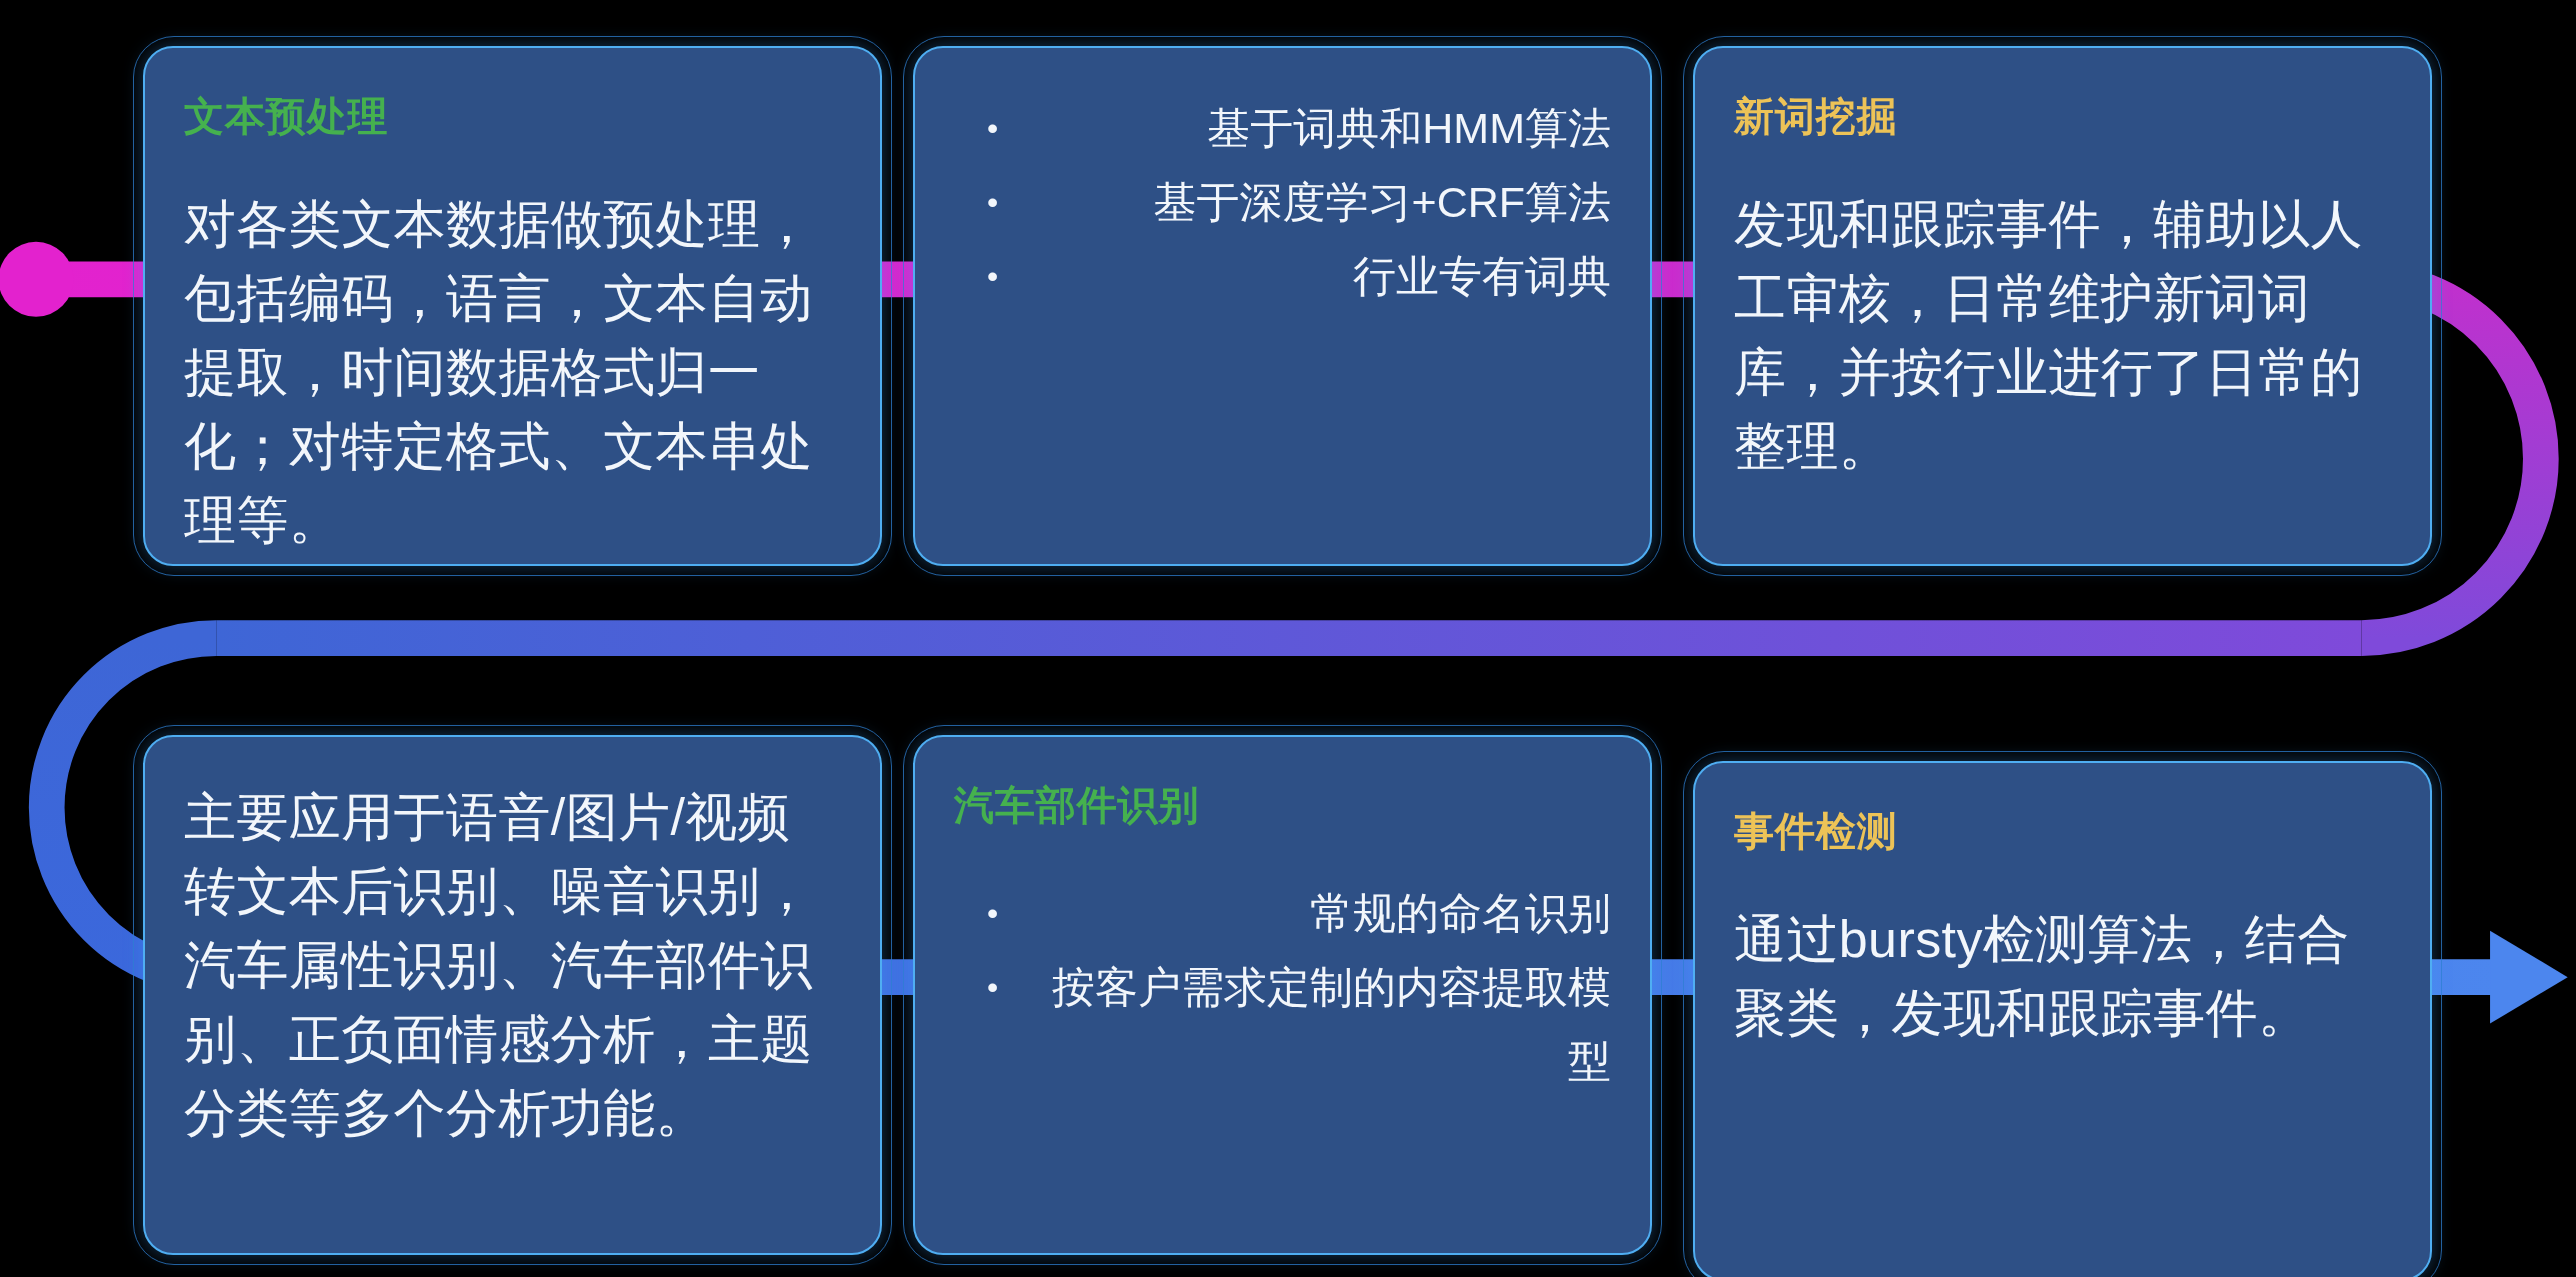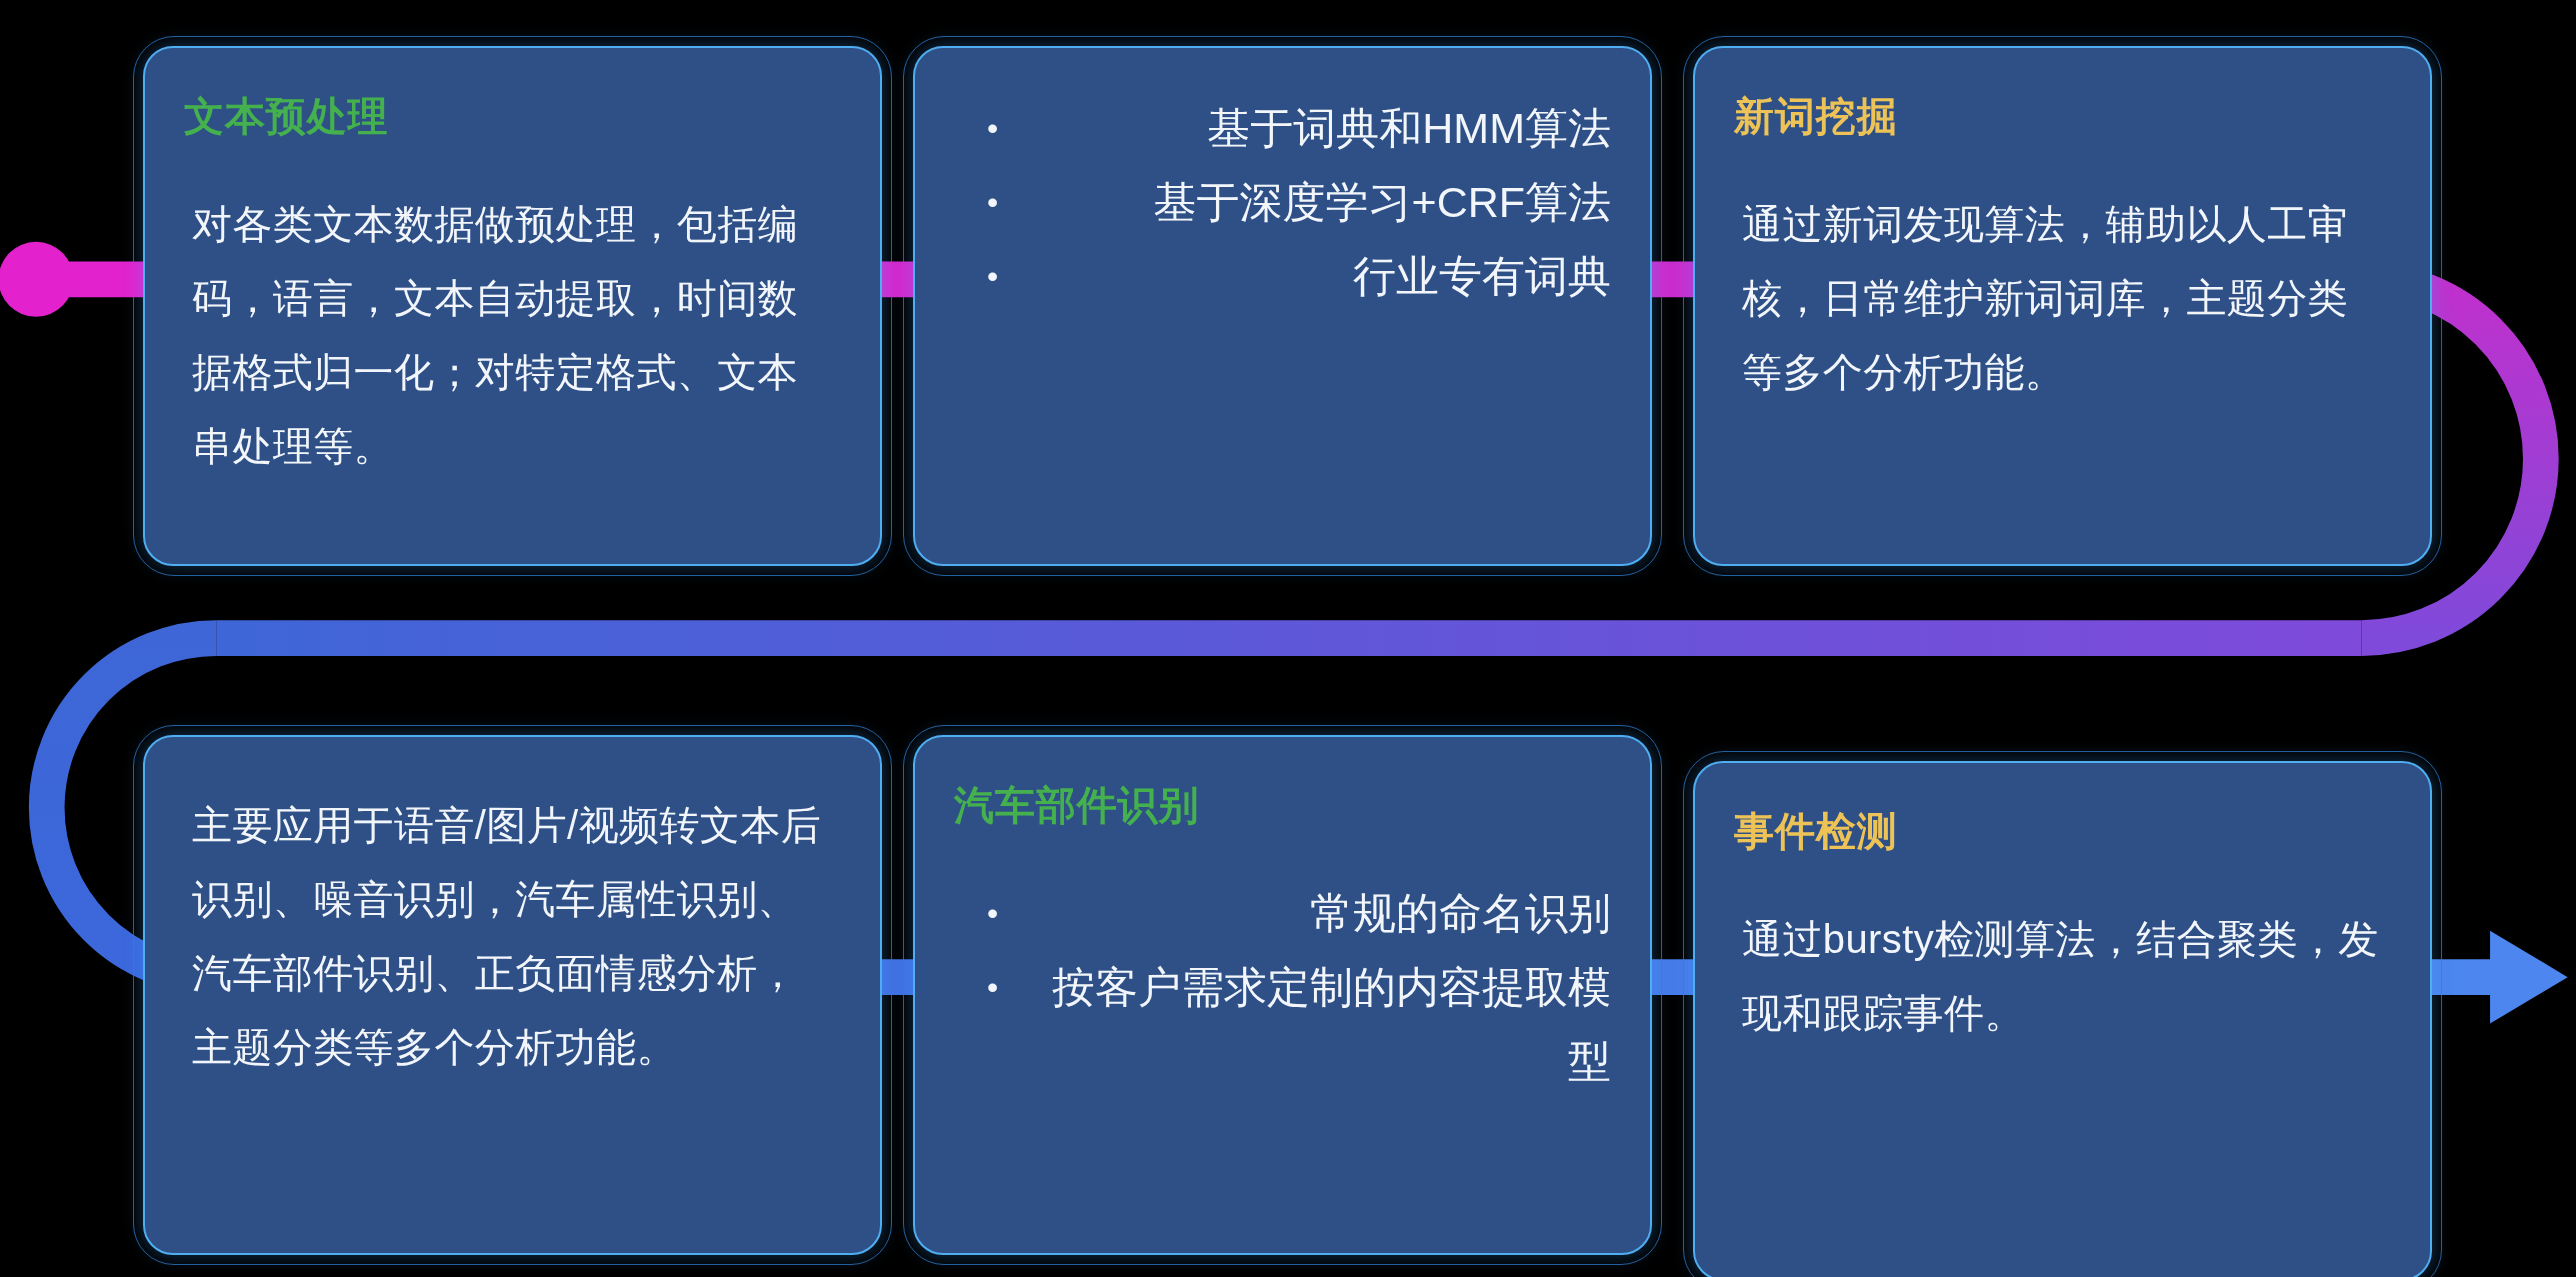--- a/index.html
+++ b/index.html
@@ -45,22 +45,22 @@
 
   .card-title{
     margin:0 0 46px 0;
     font-size:40px;
     font-weight:700;
     letter-spacing:0.9px;
     line-height:1.25;
     color:var(--title-color,#45B14E);
   }
   .card-body{
-    margin:8px;
-    font-size:40px;
+    margin:0;
+    font-size:52px;
     line-height:74px;
     color:var(--text,#F2F6FB);
     letter-spacing:0.4px;
   }
   .card-list{
     list-style:none;
     margin:0 0 0 33px;
     padding:0;
   }
   .card-list li{
@@ -133,21 +133,21 @@
       </li>
       <li>
         <span class="bullet">•</span>
         <span class="li-text">行业专有词典</span>
       </li>
     </ul>
   </section>
 
   <section class="card r1c3">
     <h2 class="card-title" style="--title-color: #EDC357;">新词挖掘</h2>
-    <p class="card-body">通过新词发现算法，辅助以人工审核，日常维护新词词库，主题分类等多个分析功能。</p>
+    <p class="card-body">发现和跟踪事件，辅助以人工审核，日常维护新词词库，并按行业进行了日常的整理。</p>
   </section>
 
   <section class="card r2c1">
     <p class="card-body">主要应用于语音/图片/视频转文本后识别、噪音识别，汽车属性识别、汽车部件识别、正负面情感分析，主题分类等多个分析功能。</p>
   </section>
 
   <section class="card r2c2">
     <h2 class="card-title" style="--title-color: #45B14E;">汽车部件识别</h2>
     <ul class="card-list">
       <li>

